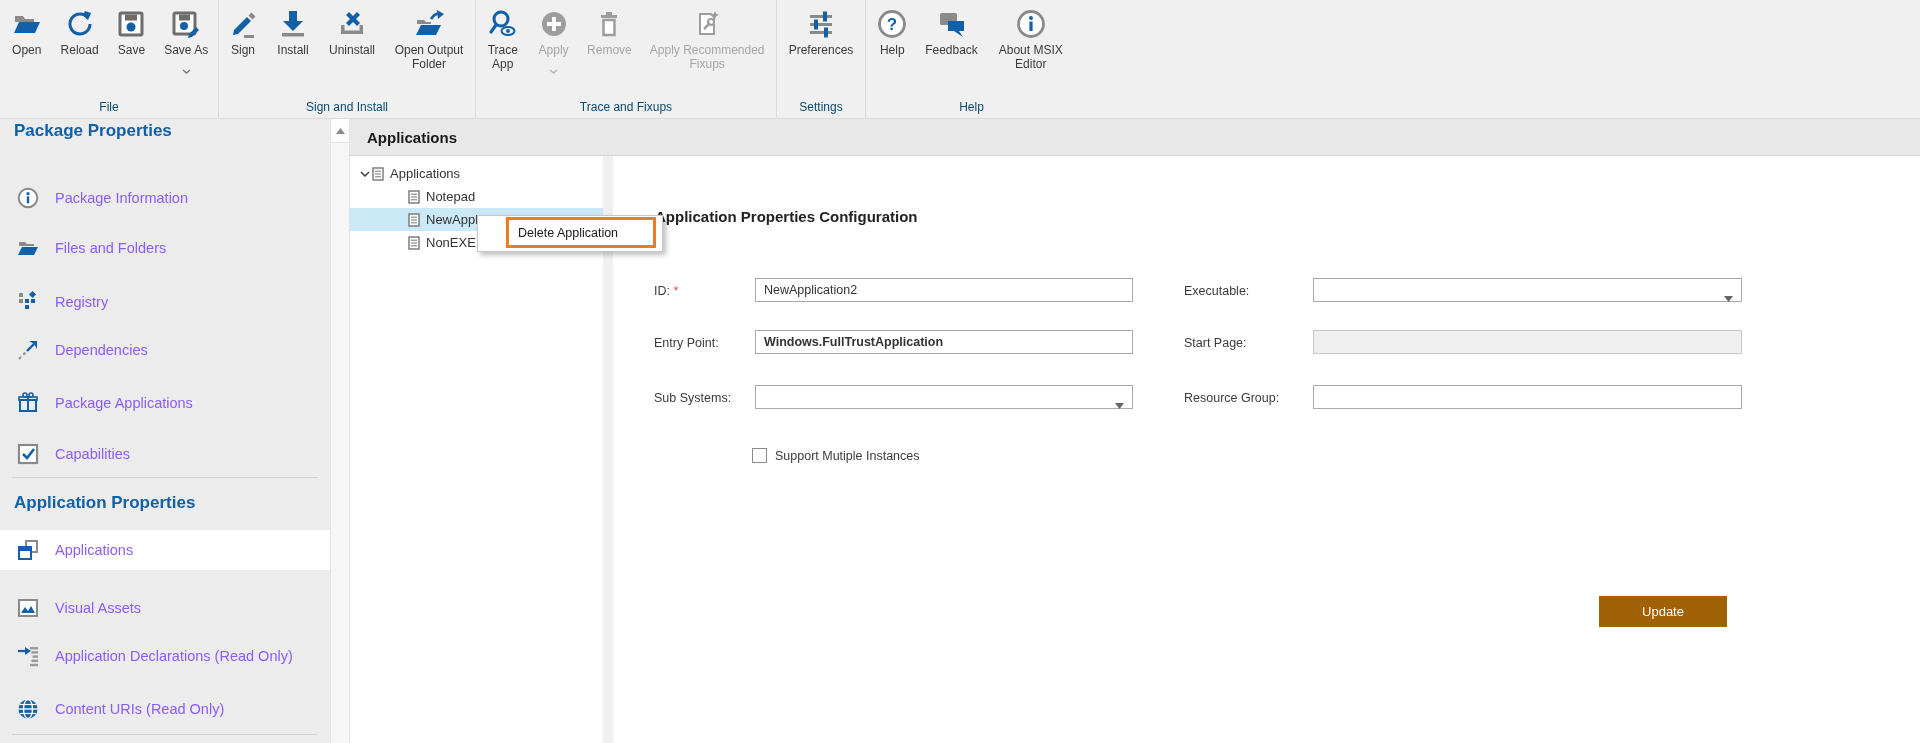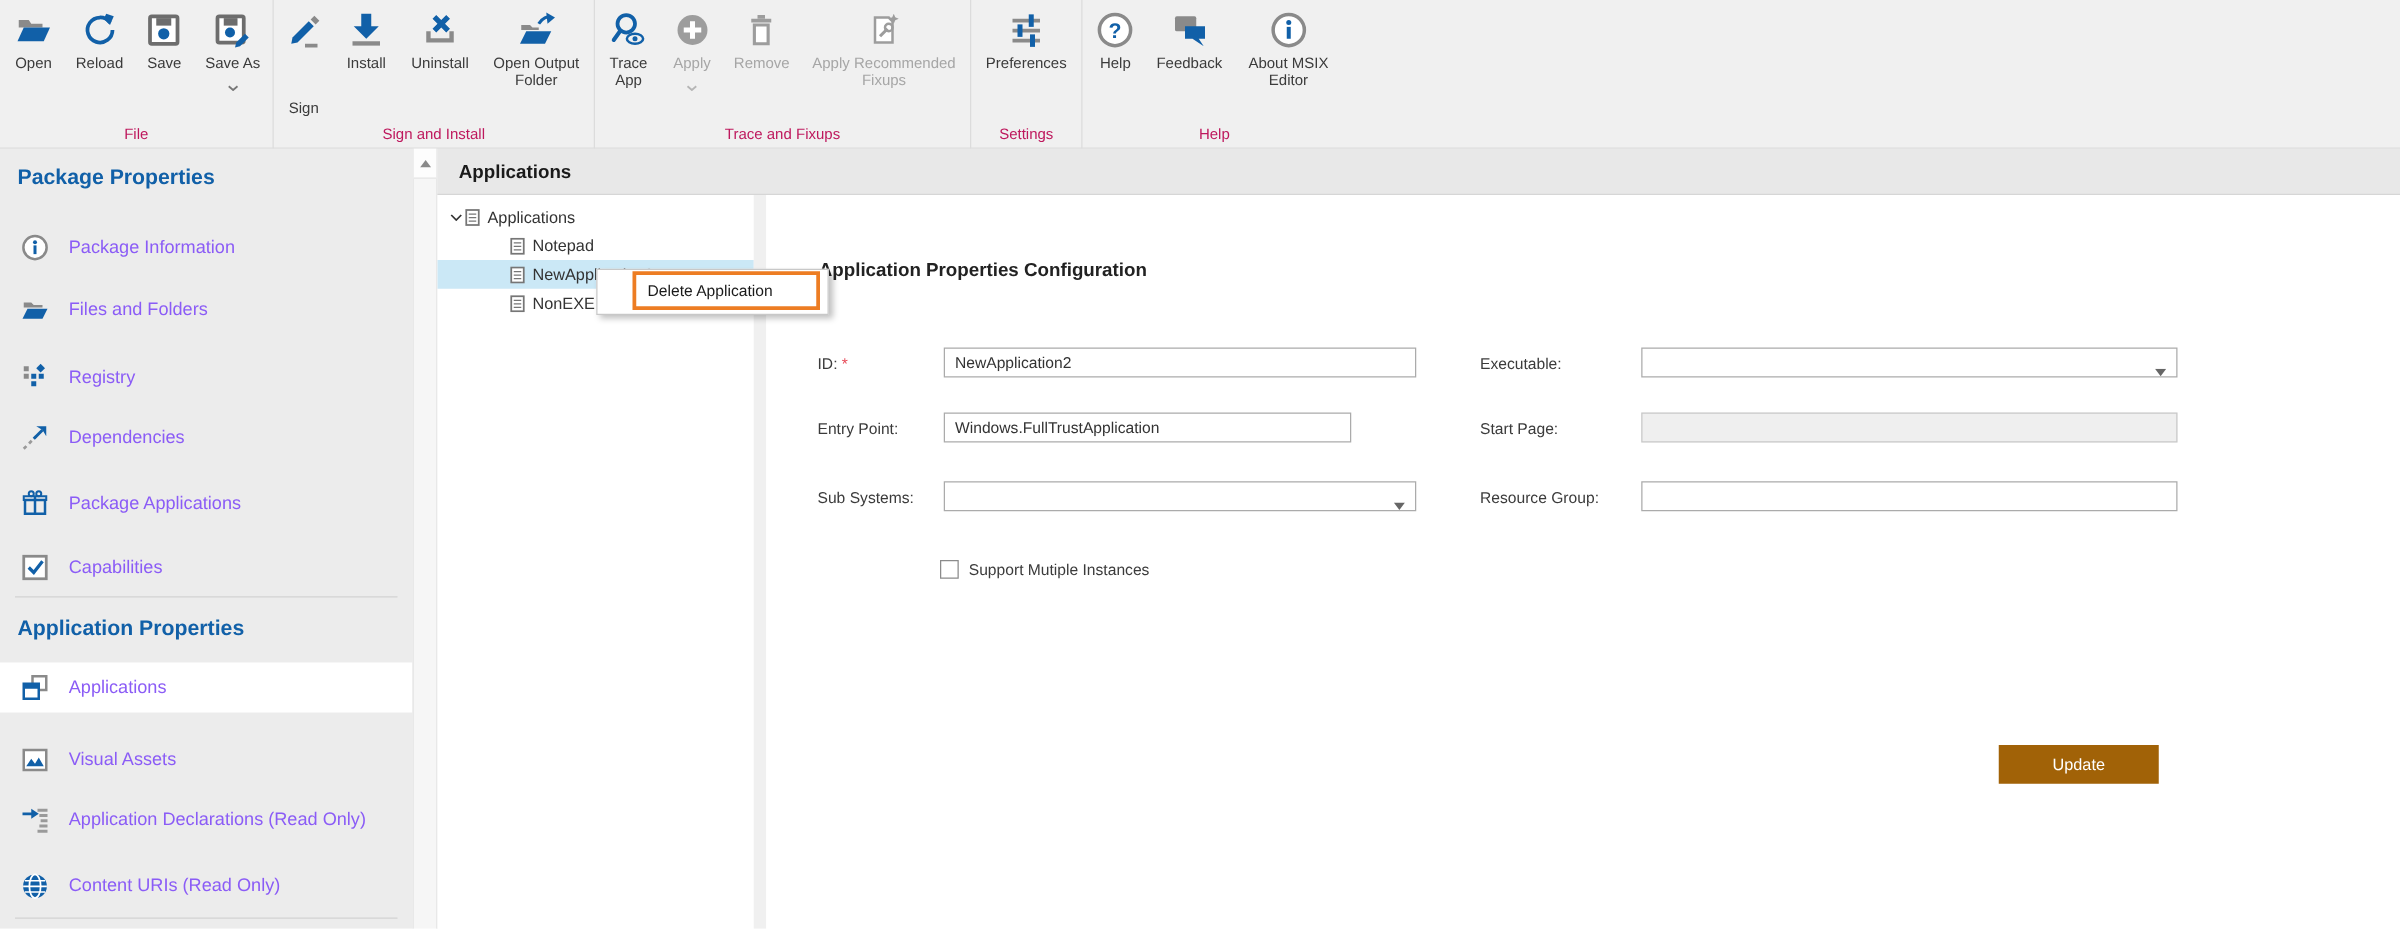--- a/index.html
+++ b/index.html
@@ -5,21 +5,21 @@
   * { margin:0; padding:0; box-sizing:border-box; }
   html,body { width:1920px; height:743px; overflow:hidden; background:#fff;
               font-family:"Liberation Sans", sans-serif; }
   #app { position:relative; width:1920px; height:743px; background:#fff; }
 
   
   #ribbon { position:absolute; left:0; top:0; width:1920px; height:119px;
             background:#f0f0f0; border-bottom:1px solid #dcdcdc; }
   .rgroup { position:absolute; top:0; height:119px; border-right:1px solid #dcdcdc; }
   .rgroup-label { position:absolute; bottom:5px; left:0; right:0; text-align:center;
-                  font-size:12px; color:#be185d; }
+                  font-size:12px; color:#0c4a6e; }
   .rbuttons { position:absolute; top:7px; left:0; right:0; display:flex;
               justify-content:space-evenly; align-items:flex-start; }
   .rbtn { display:flex; flex-direction:column; align-items:center; cursor:default; }
   .rbtn .ric { height:34px; display:flex; align-items:center; justify-content:center; }
   .rbtn .rlabel { margin-top:3px; font-size:12px; line-height:13.5px; text-align:center;
                   color:#3b3b3b; }
   .rbtn.disabled .rlabel { color:#a6a6a6; }
   .rbtn .rchev { margin-top:2px; }
 
   
@@ -136,21 +136,21 @@
                 <path d="M1 1l3.5 3L8 1" stroke="#777" stroke-width="1.4" fill="none"></path>
               </svg>
           </span>
         </div>
       </div>
       <div class="rgroup-label">File</div>
     </div>
 
     <div class="rgroup" style="left:219px;width:257px;">
       <div class="rbuttons">
-        <div class="rbtn" style="width:44px;gap:36px;">
+        <div class="rbtn" style="width:44px;">
           <span class="ric">
             <svg width="30" height="30" viewBox="0 0 30 30">
                 <path fill="#1160A8" d="M6 21L19 8l4 4L10 25l-5 1z"></path>
                 <path fill="#8a8a8a" d="M20.5 6.5l3-3 4 4-3 3z"></path>
                 <path fill="#8a8a8a" d="M16 26h10v3H16z"></path>
               </svg>
           </span>
           <span class="rlabel">Sign</span>
         </div>
         <div class="rbtn" style="width:52px;">
@@ -287,21 +287,21 @@
               </svg>
           </span>
           <span class="rlabel">About MSIX Editor</span>
         </div>
       </div>
       <div class="rgroup-label">Help</div>
     </div>
   </div>
 
   <div id="sidebar">
-    <div class="sb-heading" style="top:13px;">Package Properties</div>
+    <div class="sb-heading" style="top:2px;">Package Properties</div>
 
     <div class="sb-item" style="top:59px;">
       <span class="sb-ic">
         <svg width="22" height="22" viewBox="0 0 22 22">
             <circle cx="11" cy="11" r="9.3" fill="#fff" stroke="#8a8a8a" stroke-width="2"></circle>
             <circle cx="11" cy="6.7" r="1.6" fill="#1160A8"></circle>
             <rect x="9.8" y="9.3" width="2.4" height="7" fill="#1160A8"></rect>
           </svg>
       </span>
       <span class="sb-label">Package Information</span>
@@ -501,21 +501,21 @@
     <div class="f-label" style="left:571px;top:128px;">Executable:</div>
     <div class="f-combo" style="left:700px;top:122px;width:429px;">
       <span class="caret">
         <svg width="9" height="6" viewBox="0 0 9 6">
             <path d="M4.5 6L0 0h9z" fill="#666"></path>
           </svg>
       </span>
     </div>
 
     <div class="f-label" style="left:41px;top:180px;">Entry Point:</div>
-    <input class="f-input" style="left: 142px; top: 174px; width: 326px;" readonly="" value="Windows.FullTrustApplication">
+    <input class="f-input" style="left: 142px; top: 174px; width: 378px; font-weight: bold;" readonly="" value="Windows.FullTrustApplication">
     <div class="f-label" style="left:571px;top:180px;">Start Page:</div>
     <input class="f-input disabled" style="left: 700px; top: 174px; width: 429px;" disabled="" value="">
 
     <div class="f-label" style="left:41px;top:235px;">Sub Systems:</div>
     <div class="f-combo" style="left:142px;top:229px;width:378px;">
       <span class="caret">
         <svg width="9" height="6" viewBox="0 0 9 6">
             <path d="M4.5 6L0 0h9z" fill="#666"></path>
           </svg>
       </span>

